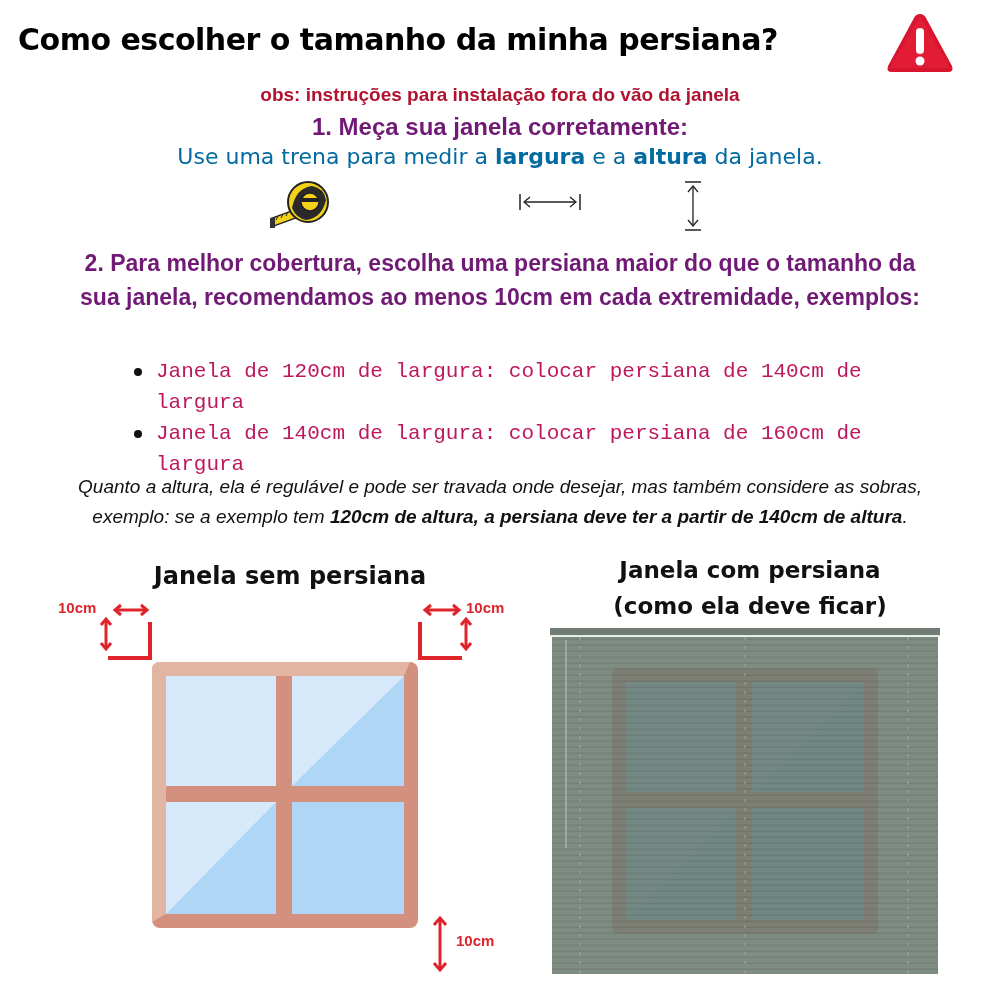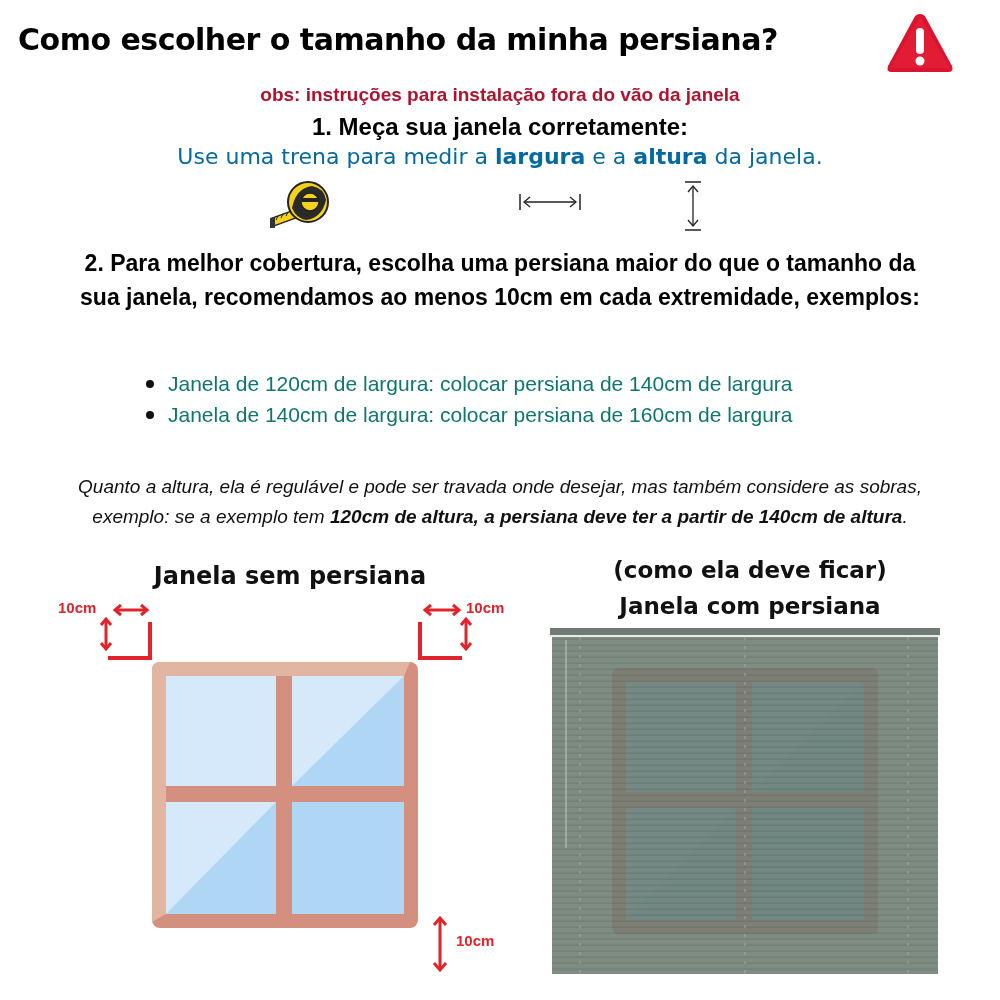--- a/index.html
+++ b/index.html
@@ -2,26 +2,26 @@
 <html><head>
 <meta charset="utf-8">
 <style>
   html, body { margin:0; padding:0; background:#ffffff; }
   body { width:1000px; height:1000px; position:relative; overflow:hidden; font-family:"DejaVu Sans", sans-serif; color:#111; }
   .abs { position:absolute; }
   .center { left:0; width:1000px; text-align:center; }
   .title { top:22px; font-family:"DejaVu Sans", sans-serif; font-weight:bold; font-size:30px; color:#000000; letter-spacing:-0.5px; left:18px; width:860px; }
   .subtitle { top:84px; font-family:"Liberation Sans", sans-serif; font-weight:bold; font-size:19px; color:#b0132f; left:150px; width:700px; text-align:center; }
   .warn { left:884px; top:10px; width:72px; height:66px; }
-  .step { font-family:"Liberation Sans", sans-serif; font-weight:bold; color:#000000; }
+  .step { font-family:"Liberation Sans", sans-serif; font-weight:bold; color:#701a75; }
   .step1 { top:113px; font-size:24px; }
   .line1 { top:144px; font-family:"DejaVu Sans", sans-serif; font-size:22px; color:#0369a1; }
   .line1 b { font-weight:bold; }
   .step2 { top:246px; left:80px; width:840px; text-align:center; font-size:23px; line-height:34px; }
-  .bullets { top:356px; left:130px; width:800px; font-family:Liberation Sans, sans-serif; font-size:21px; line-height:31px; color:#0f766e; margin:12px; padding:0; list-style:none; }
+  .bullets { top:356px; left:130px; width:800px; font-family:Liberation Mono, monospace; font-size:21px; line-height:31px; color:#be185d; margin:0; padding:0; list-style:none; }
   .bullets li { position:relative; padding-left:26px; }
   .bullets li::before { content:""; position:absolute; left:4px; top:12px; width:8px; height:8px; border-radius:50%; background:#111; }
   .note { top:472px; font-family:"Liberation Sans", sans-serif; font-style:italic; font-size:19px; line-height:30px; color:#111; }
   .note b { font-weight:bold; }
   .h-left { top:562px; left:100px; width:380px; text-align:center; font-family:"DejaVu Sans", sans-serif; font-weight:bold; font-size:24px; color:#111; }
   .h-right { top:552px; left:545px; width:410px; text-align:center; font-family:"DejaVu Sans", sans-serif; font-weight:bold; font-size:23px; line-height:36px; color:#111; }
   .red { color:#e0242b; font-family:"Liberation Sans", sans-serif; font-weight:bold; font-size:15px; }
   svg { display:block; }
 </style>
 </head>
@@ -139,22 +139,22 @@
     <g stroke="#e0242b" stroke-width="3" fill="none">
       <line x1="10" y1="4" x2="10" y2="56"></line>
         <polyline points="4,11 10,4 16,11"></polyline>
         <polyline points="4,49 10,56 16,49"></polyline>
     </g>
   </svg>
 </div>
 <div class="abs red" style="left:456px; top:932px;">10cm</div>
 
 <div class="abs h-right">
+  <div>Janela com persiana</div>
   <div>(como ela deve ficar)</div>
-  <div>Janela com persiana</div>
 </div>
 
 <div class="abs" style="left:550px; top:628px;">
   <svg width="392" height="350" viewBox="0 0 392 350">
     <defs>
       <pattern id="slats" width="10" height="6" patternUnits="userSpaceOnUse">
         <rect width="10" height="6" fill="#7e8c82"></rect>
         <rect y="4.5" width="10" height="1.5" fill="#6b786f"></rect>
       </pattern>
     </defs>

